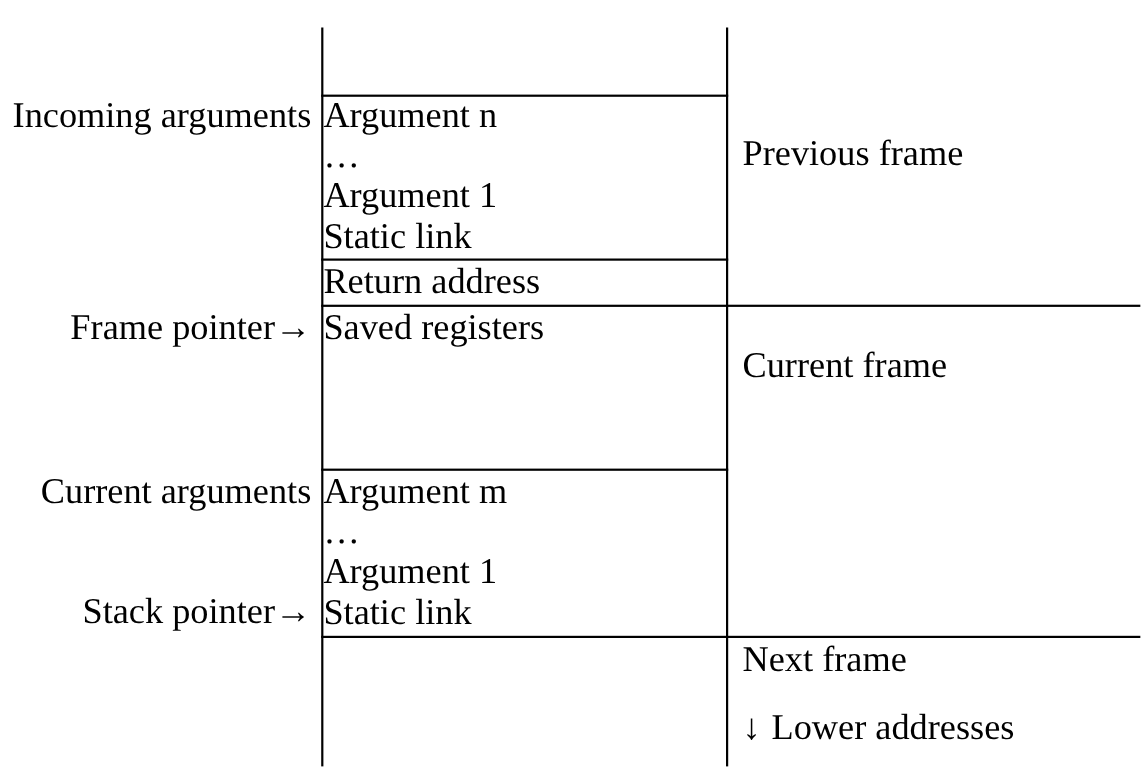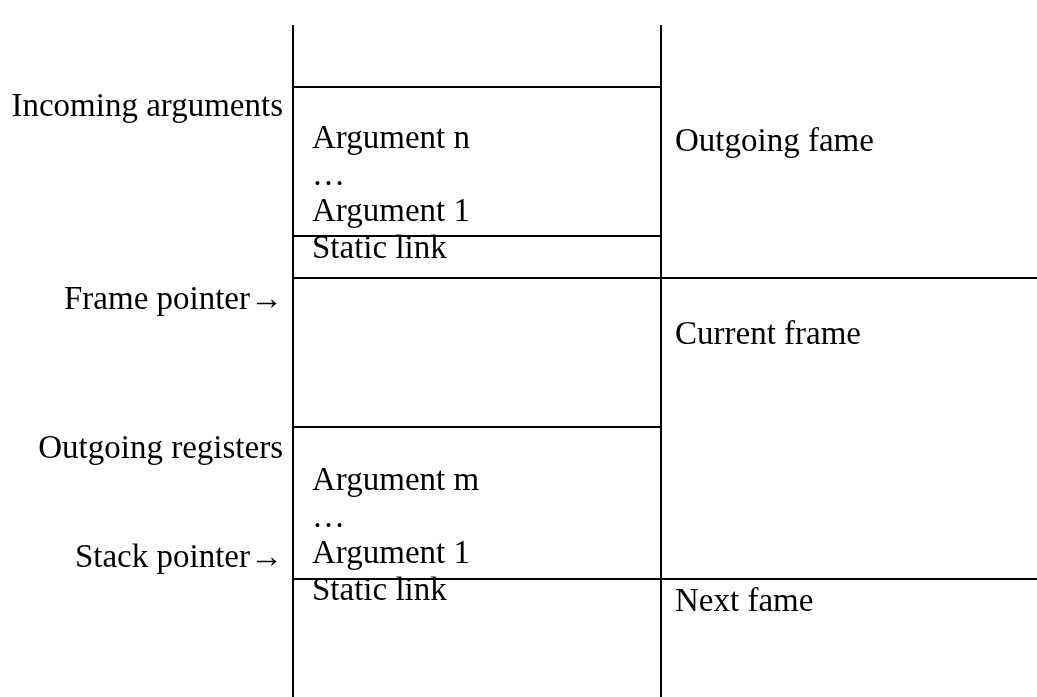--- a/index.html
+++ b/index.html
@@ -11,21 +11,21 @@
     font-family: "Liberation Serif", serif;
     font-size: 33px;
     line-height: 36.5px;
     color: var(--text, #000000);
     overflow: hidden;
   }
   .vline { position: absolute; width: 2px; background: var(--line, #000000); }
   .hline { position: absolute; height: 2px; background: var(--line, #000000); }
   .lbl   { position: absolute; white-space: nowrap; }
   .left-col  { left: 0; width: 283px; text-align: right; }
-  .cell-col  { left: 312px; margin-top: 32px; }
+  .cell-col  { left: 294px; }
   .right-col { left: 675px; }
   .arrow-gap { margin-right: 0.30em; }
 </style>
 </head>
 <body>
 
 <div class="canvas">
 
   <div class="vline" style="left:292px; top:25px; height:672px"></div>
   <div class="vline" style="left:660px; top:25px; height:672px"></div>
@@ -35,45 +35,50 @@
   <div class="hline" style="left:292px; top:277px; width:745px"></div>
   <div class="hline" style="left:292px; top:426px; width:370px"></div>
   <div class="hline" style="left:292px; top:578px; width:745px"></div>
 
   <div class="lbl left-col" style="top:87px">Incoming arguments</div>
 
   <div class="lbl left-col" style="top:280px">
     <span>Frame pointer</span><span>→</span>
   </div>
 
-  <div class="lbl left-col" style="top:429px">Outgoing registers</div>
+  <div class="lbl left-col" style="top:429px">Current arguments</div>
 
   <div class="lbl left-col" style="top:538px">
     <span>Stack pointer</span><span>→</span>
   </div>
 
   <div class="lbl cell-col" style="top:87px">
     <div>Argument n</div>
     <div>…</div>
     <div>Argument 1</div>
     <div>Static link</div>
   </div>
 
+  <div class="lbl cell-col" style="top:238px">Return address</div>
 
   <div class="lbl cell-col" style="top:280px">
+    <div>Saved registers</div>
   </div>
 
   <div class="lbl cell-col" style="top:429px">
     <div>Argument m</div>
     <div>…</div>
     <div>Argument 1</div>
     <div>Static link</div>
   </div>
 
 
-  <div class="lbl right-col" style="top:122px">Outgoing fame</div>
+  <div class="lbl right-col" style="top:122px">Previous frame</div>
 
   <div class="lbl right-col" style="top:315px">Current frame</div>
 
-  <div class="lbl right-col" style="top:582px">Next fame</div>
+  <div class="lbl right-col" style="top:582px">Next frame</div>
 
+  <div class="lbl right-col" style="top:644px">
+    <span class="arrow-gap">↓</span><span>Lower addresses</span>
+  </div>
 
 </div>
 
 </body></html>

